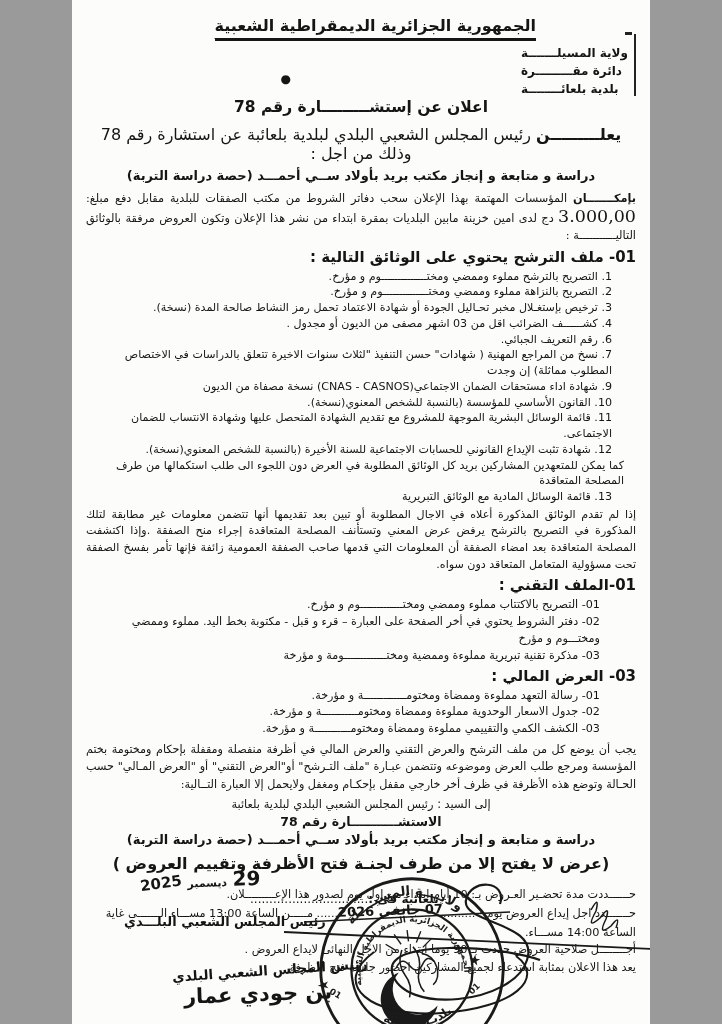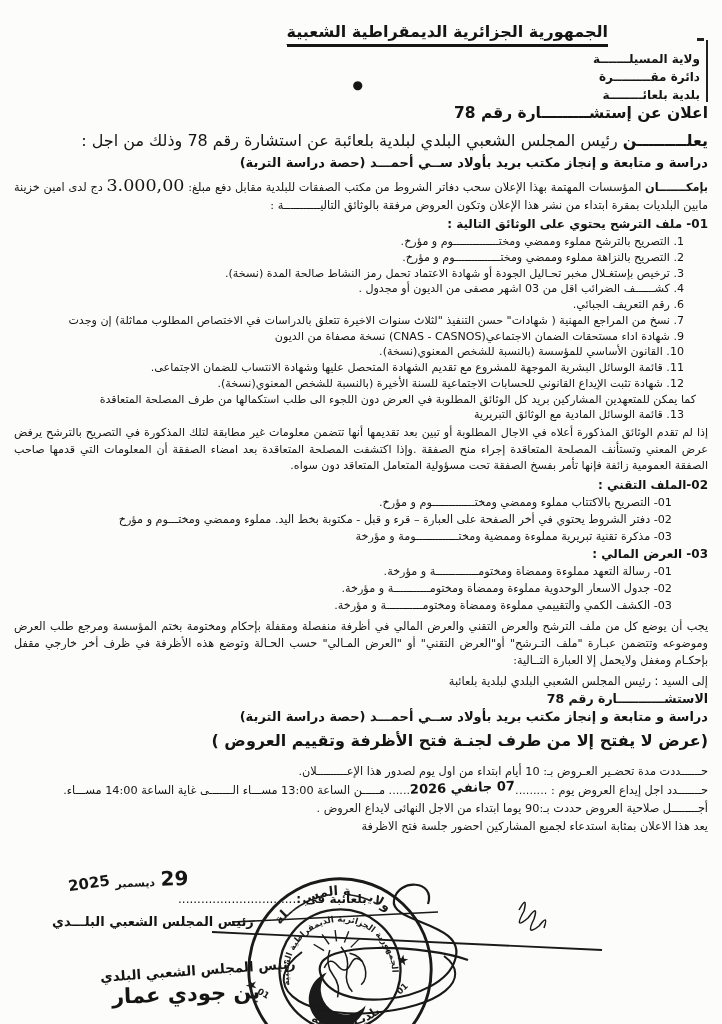--- a/index.html
+++ b/index.html
@@ -1,44 +1,44 @@
 <!DOCTYPE html>
 <html lang="ar" dir="rtl"><head>
 <meta charset="utf-8">
 <style>
   html,body{margin:0;padding:0;background:#9a9a9a;}
   .page{
-    position:relative;width:722px;height:1024px;margin:0 auto;
+    position:relative;width:578px;height:1024px;margin:0 auto;
     background:#fcfcfa;color:#151515;overflow:hidden;box-sizing:border-box;
-    padding:12px 14px;direction:rtl;
+    padding:6px 14px;direction:rtl;
     font-family:"DejaVu Sans",sans-serif;
   }
   
   .doc-header{position:relative;height:92px;}
   .republic-title{
     position:absolute;top:10px;right:100px;font-size:16px;font-weight:bold;
     border-bottom:2px solid #161616;padding-bottom:4px;letter-spacing:.3px;
     text-decoration:underline;text-underline-offset:7px;text-decoration-thickness:1px;
   }
-  .region-block{position:absolute;top:38px;right:8px;text-align:right;
+  .region-block{position:absolute;top:38px;right:8px;text-align:left;
     font-size:12px;font-weight:bold;line-height:1.5;}
   .corner-mark{position:absolute;top:28px;right:0;width:7px;height:62px;
     border-right:2.5px solid #222;}
   .corner-mark::before{content:"";position:absolute;top:-2px;right:2px;width:7px;height:2.5px;background:#222;}
   .bullet-sep{position:absolute;top:66px;right:345px;font-size:12px;}
   
-  .c{}
+  .c{text-align:center;}
   .ann-title{font-weight:bold;font-size:15.5px;margin:0 0 9px;}
   .intro{font-size:16px;margin:0 0 5px;}
   .intro b{font-weight:bold;}
   .project-title{font-weight:bold;font-size:13px;margin:1px 0 7px;}
   .purchase{font-size:11.3px;line-height:1.55;text-align:justify;margin:0 0 3px;}
   .purchase .lead{font-weight:bold;}
   .amount{font-family:"DejaVu Serif",serif;font-size:17.5px;line-height:1;}
-  .h-bold{font-weight:bold;font-size:12px;margin:2px 0 3px;}
+  .h-bold{font-weight:bold;font-size:15px;margin:2px 0 3px;}
   .items{padding-right:24px;font-size:11.1px;line-height:1.42;}
   .items .item{white-space:normal;}
   .items .note{margin-right:-12px;}
   .warning{font-size:11.1px;line-height:1.5;text-align:justify;margin:2px 0 3px;}
   .sub-items{padding-right:36px;font-size:11.2px;line-height:1.5;}
   .envelopes{font-size:11.2px;line-height:1.55;text-align:justify;margin:3px 0 4px;}
   .env-to{font-size:11.4px;margin-top:2px;}
   .env-cons{font-weight:bold;font-size:12.5px;margin:3px 0;}
   .env-open{font-weight:bold;font-size:16px;margin:3px 0 13px;}
   .dl{font-size:11.3px;line-height:1.55;}
@@ -98,21 +98,21 @@
     <div class="item">9.  شهادة اداء مستحقات الضمان الاجتماعي(CNAS - CASNOS) نسخة مصفاة من الديون</div>
     <div class="item">10. القانون الأساسي للمؤسسة (بالنسبة للشخص المعنوي(نسخة).</div>
     <div class="item">11. قائمة الوسائل البشرية الموجهة للمشروع مع تقديم الشهادة المتحصل عليها وشهادة الانتساب للضمان الاجتماعى.</div>
     <div class="item">12. شهادة تثبت الإيداع القانوني للحسابات الاجتماعية للسنة الأخيرة (بالنسبة للشخص المعنوي(نسخة).</div>
     <div class="item note">كما يمكن للمتعهدين المشاركين بريد كل الوثائق المطلوبة في العرض دون اللجوء الى طلب استكمالها من طرف المصلحة المتعاقدة</div>
     <div class="item">13. قائمة الوسائل المادية مع الوثائق التبريرية</div>
   </div>
 
   <div class="warning">إذا لم تقدم الوثائق المذكورة أعلاه في الاجال المطلوبة أو تبين بعد تقديمها أنها تتضمن معلومات غير مطابقة لتلك المذكورة في التصريح بالترشح يرفض عرض المعني وتستأنف المصلحة المتعاقدة إجراء منح الصفقة .وإذا اكتشفت المصلحة المتعاقدة بعد امضاء الصفقة أن المعلومات التي قدمها صاحب الصفقة العمومية زائفة فإنها تأمر بفسخ الصفقة تحت مسؤولية المتعامل المتعاقد دون سواه.</div>
 
-  <div class="h-bold">02-الملف التقني :</div>
+  <div class="h-bold">01-الملف التقني :</div>
   <div class="sub-items">
     <div>01-  التصريح بالاكتتاب مملوء وممضي ومختـــــــــــــوم و مؤرخ.</div>
     <div>02-  دفتر الشروط يحتوي في أخر الصفحة على العبارة – قرء و قبل -  مكتوبة بخط اليد. مملوء وممضي ومختـــوم و مؤرخ</div>
     <div>03-  مذكرة تقنية تبريرية مملوءة وممضية ومختـــــــــــــومة و مؤرخة</div>
   </div>
 
   <div class="h-bold">03- العرض المالي :</div>
   <div class="sub-items">
     <div>01- رسالة التعهد مملوءة وممضاة ومختومـــــــــــــة و مؤرخة.</div>
     <div>02- جدول الاسعار الوحدوية مملوءة وممضاة ومختومـــــــــــة و مؤرخة.</div>

